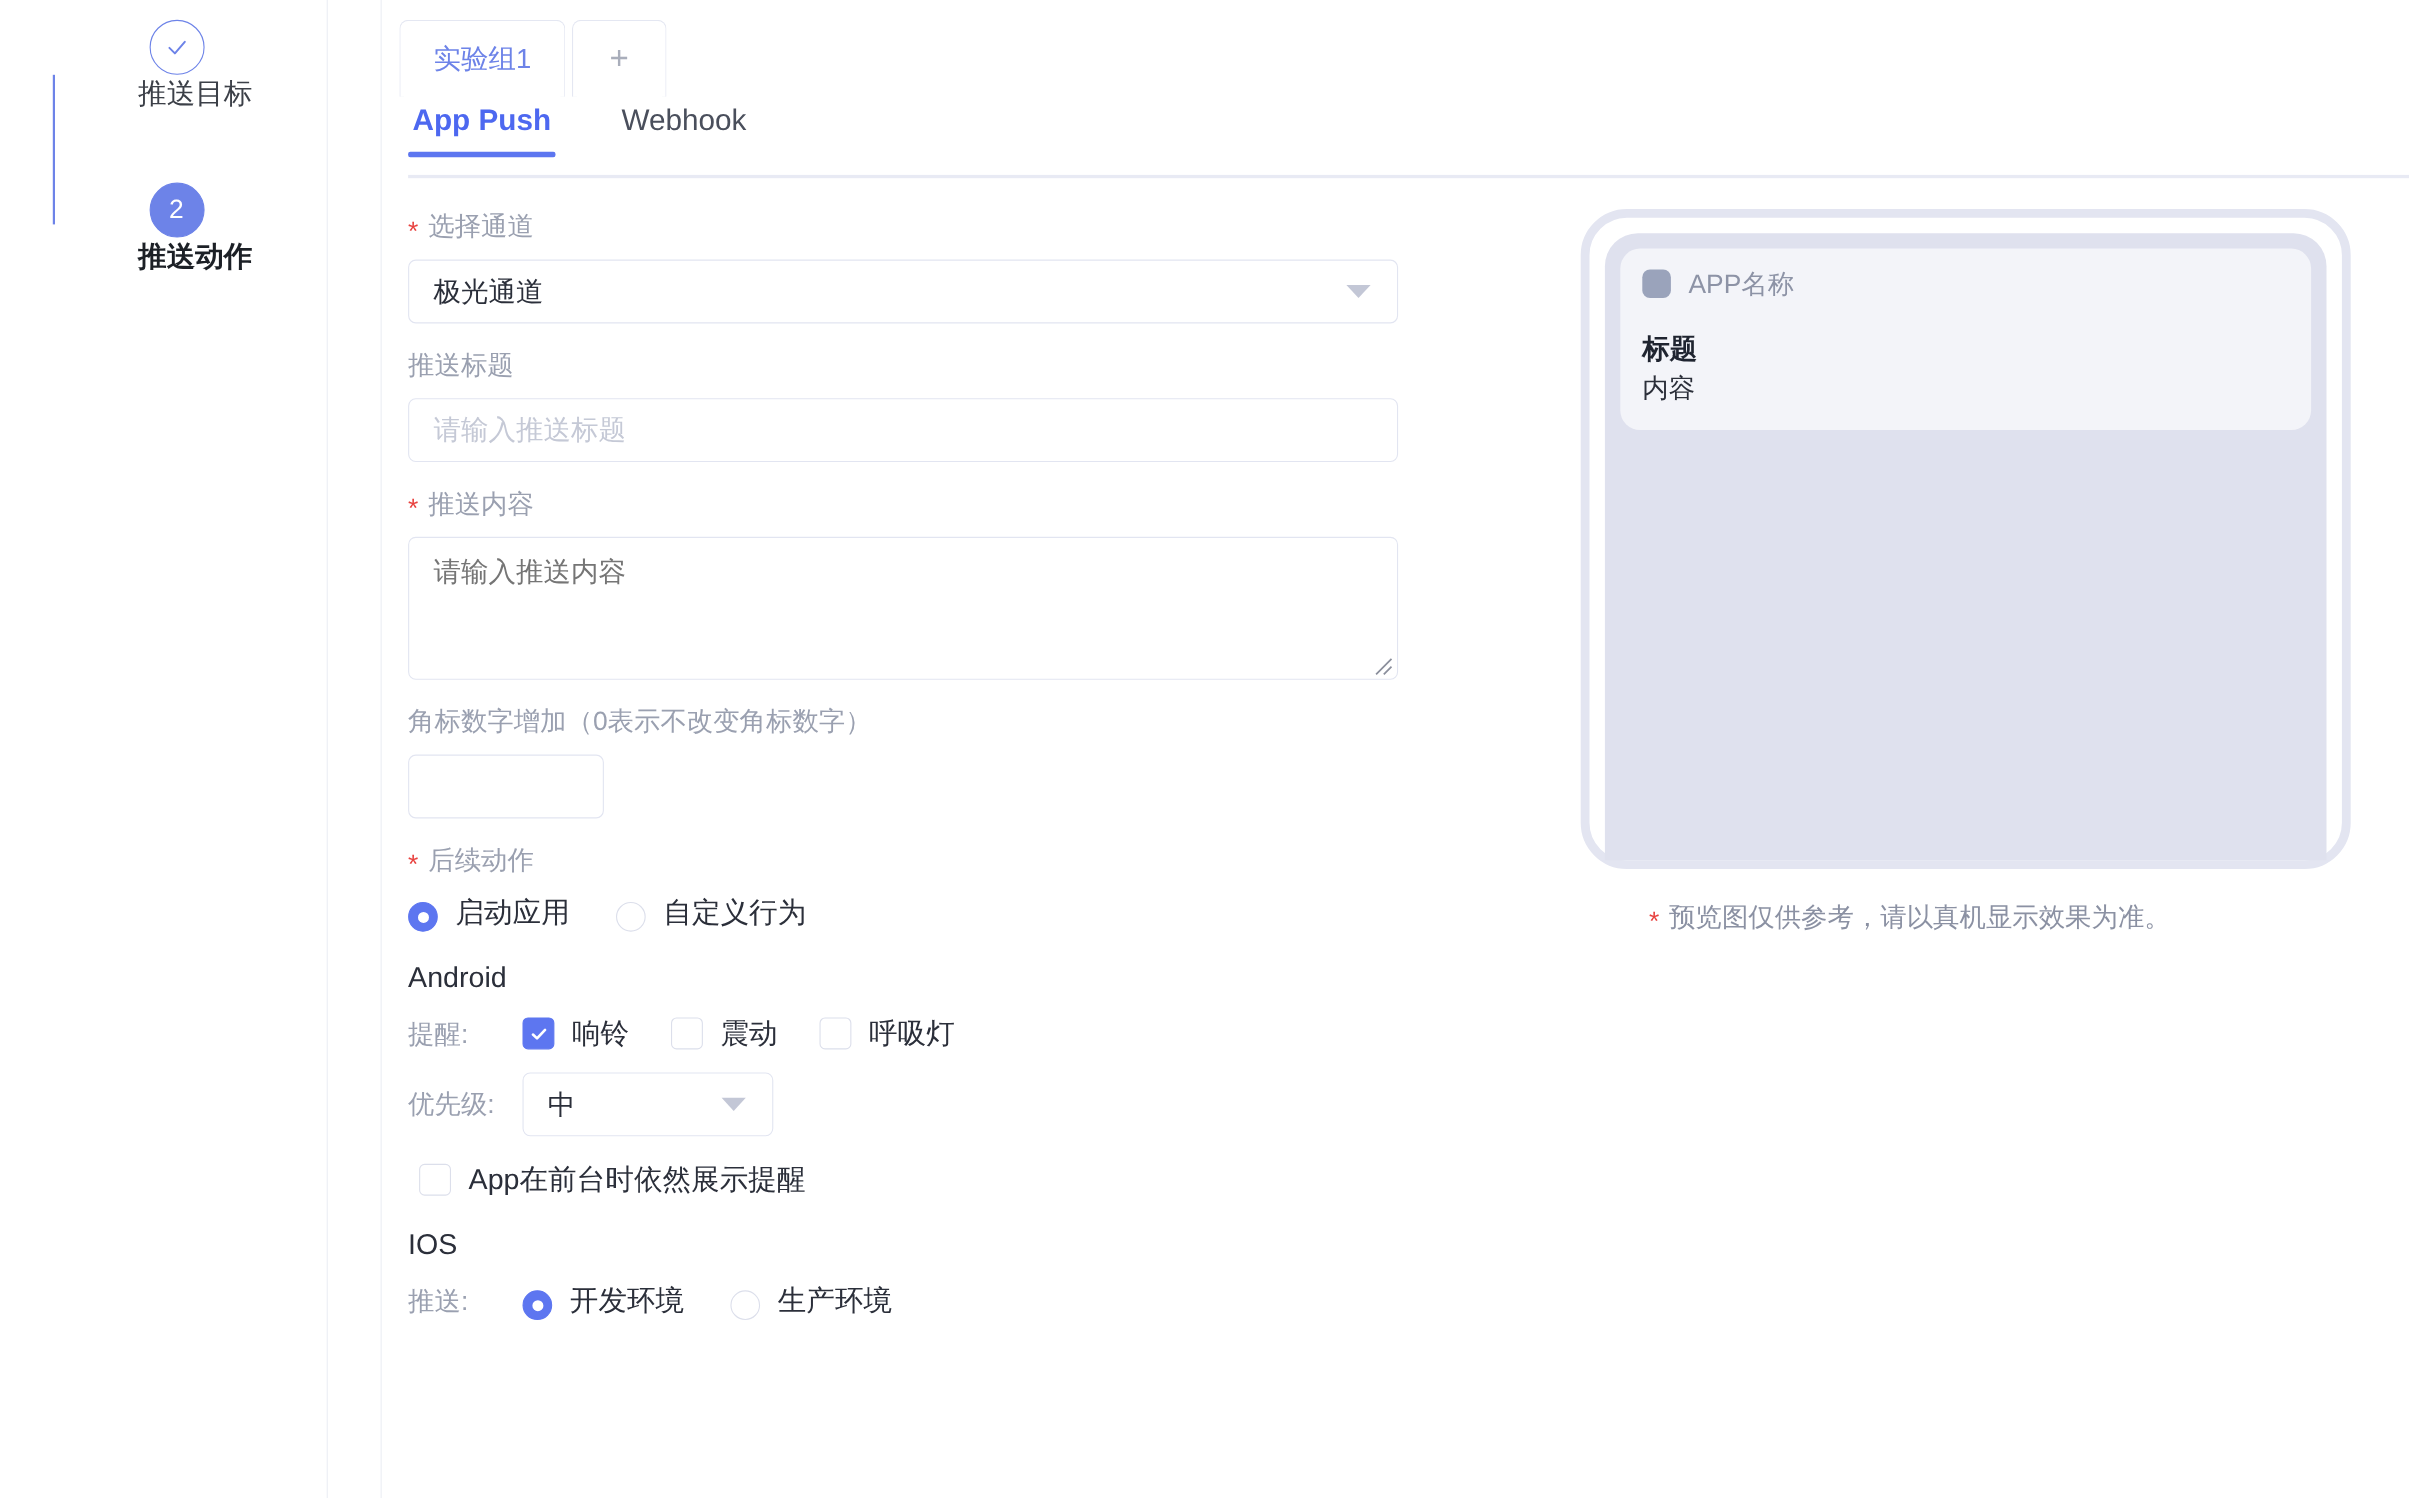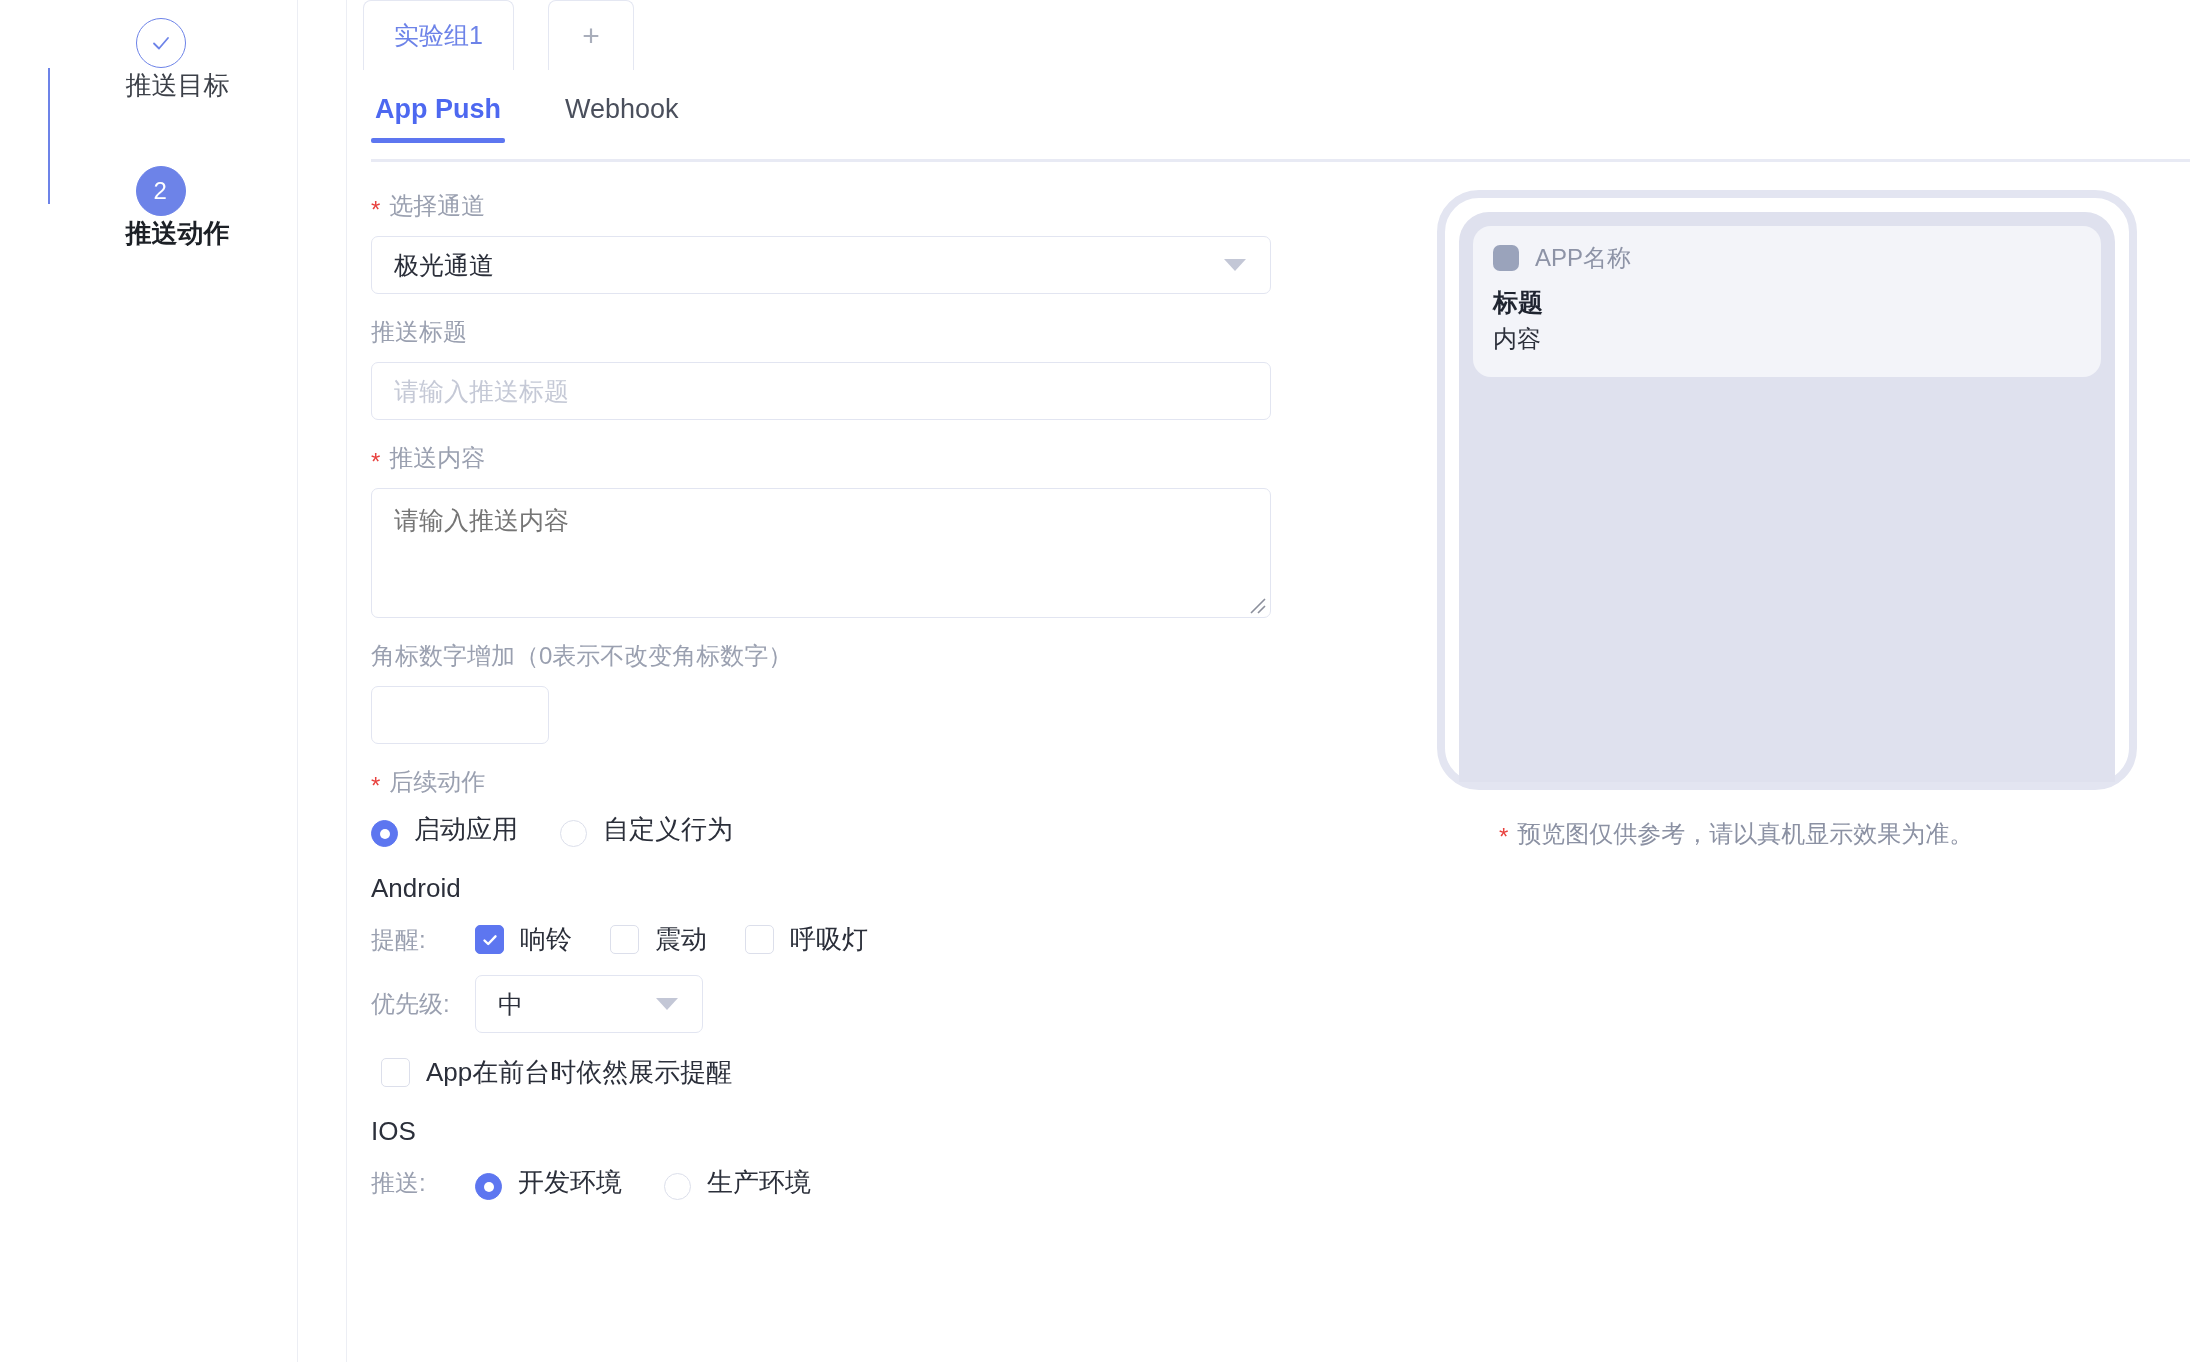--- a/index.html
+++ b/index.html
@@ -82,25 +82,24 @@
     position: relative;
     flex: 1 1 auto;
     border-left: 1px solid #eceef4;
     margin-left: 48px;
     box-sizing: border-box;
   }
 
   
   .group-tabs {
     display: flex;
-    align-items: flex-start;
+    align-items: flex-end;
     height: 88px;
     padding-left: 16px;
     box-sizing: border-box;
-    gap: 28px;
   }
   .group-tab {
     position: relative;
     height: 70px;
     min-width: 110px;
     padding: 0 30px;
     box-sizing: border-box;
     display: flex;
     align-items: center;
     justify-content: center;
@@ -361,21 +360,21 @@
     border-radius: 30px 30px 0 0;
     box-sizing: border-box;
     padding: 14px;
   }
   .notif-card {
     background: #f3f4f9;
     border-radius: 18px;
     padding: 16px 20px 22px 20px;
     box-sizing: border-box;
   }
-  .notif-head { display: flex; align-items: center; margin-bottom: 12px; }
+  .notif-head { display: flex; align-items: center; margin-bottom: 26px; }
   .app-icon {
     width: 26px;
     height: 26px;
     border-radius: 7px;
     background: #9aa3bb;
     flex: 0 0 26px;
   }
   .app-name {
     margin-left: 16px;
     font-size: 24px;

